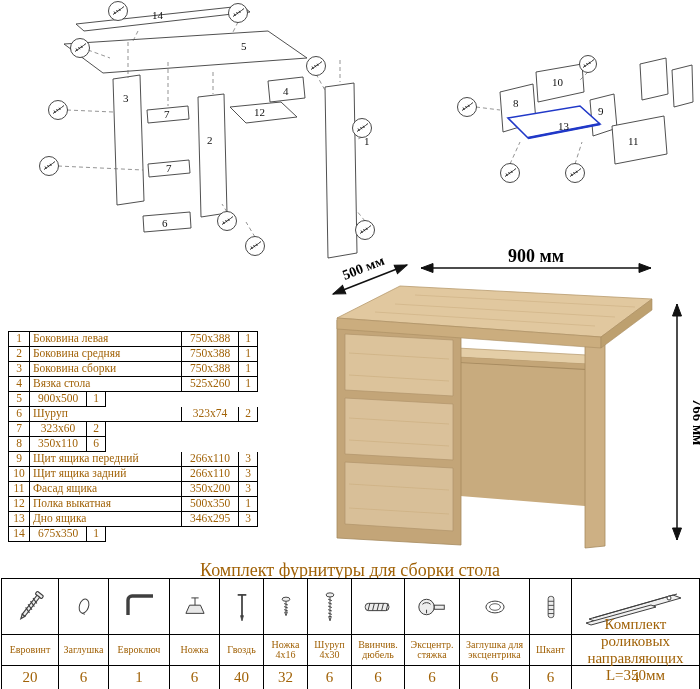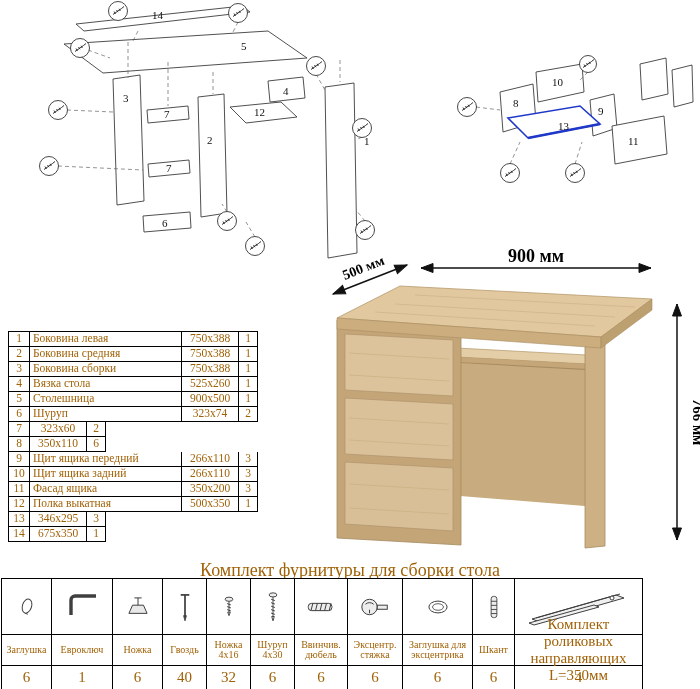--- a/index.html
+++ b/index.html
@@ -173,21 +173,20 @@
         <div class="pt-qty">1</div>
       </div>
     <div class="pt-row">
         <div class="pt-num">4</div>
         <div class="pt-name">Вязка стола</div>
         <div class="pt-size">525x260</div>
         <div class="pt-qty">1</div>
       </div>
     <div class="pt-row">
         <div class="pt-num">5</div>
-        <div class="pt-name">Столешница</div>
         <div class="pt-size">900x500</div>
         <div class="pt-qty">1</div>
       </div>
     <div class="pt-row">
         <div class="pt-num">6</div>
         <div class="pt-name">Шуруп</div>
         <div class="pt-size">323x74</div>
         <div class="pt-qty">2</div>
       </div>
     <div class="pt-row">
@@ -219,20 +218,21 @@
         <div class="pt-qty">3</div>
       </div>
     <div class="pt-row">
         <div class="pt-num">12</div>
         <div class="pt-name">Полка выкатная</div>
         <div class="pt-size">500x350</div>
         <div class="pt-qty">1</div>
       </div>
     <div class="pt-row">
         <div class="pt-num">13</div>
+        <div class="pt-name">Дно ящика</div>
         <div class="pt-size">346x295</div>
         <div class="pt-qty">3</div>
       </div>
     <div class="pt-row">
         <div class="pt-num">14</div>
         <div class="pt-size">675x350</div>
         <div class="pt-qty">1</div>
       </div>
   </div>
 
@@ -281,20 +281,37 @@
     </g>
     <text x="221" y="14" text-anchor="middle" font-size="18" font-weight="bold">900 мм</text>
     <text transform="translate(50,24) rotate(-21.4)" text-anchor="middle" font-size="14" font-weight="bold">500 мм</text>
     <text transform="translate(378,174) rotate(90)" text-anchor="middle" font-size="15" font-weight="bold">766 мм</text>
   </svg>
 
   <div class="hw-title">Комплект фурнитуры для сборки стола</div>
 
   <div class="hw">
 
+    <div class="hw-col" style="width:57px">
+      <div class="hw-cell hw-icon">
+          <svg width="44" height="44" viewBox="0 0 44 44">
+        <g transform="rotate(38 22 22)" stroke="#3f3f3f" fill="#ededed" stroke-width="1.1">
+          <rect x="18" y="5" width="8" height="3.5" rx="1"></rect>
+              <rect x="20.3" y="8.5" width="3.4" height="24"></rect>
+          <line x1="18.8" y1="13" x2="25.2" y2="15"></line>
+              <line x1="18.8" y1="17" x2="25.2" y2="19"></line>
+          <line x1="18.8" y1="21" x2="25.2" y2="23"></line>
+              <line x1="18.8" y1="25" x2="25.2" y2="27"></line>
+          <polygon points="20.3,32.5 23.7,32.5 22,37"></polygon>
+        </g>
+          </svg>
+        </div>
+      <div class="hw-cell hw-name">Евровинт</div>
+      <div class="hw-cell hw-qty">20</div>
+    </div>
 
     <div class="hw-col" style="width:50px">
       <div class="hw-cell hw-icon">
           <svg width="40" height="40" viewBox="0 0 44 44">
         <ellipse cx="22" cy="21" rx="5" ry="8" transform="rotate(18 22 21)" fill="#fff" stroke="#3f3f3f" stroke-width="1.1"></ellipse>
         <line x1="20" y1="29" x2="23" y2="30" stroke="#3f3f3f" stroke-width="1"></line>
           </svg>
         </div>
       <div class="hw-cell hw-name">Заглушка</div>
       <div class="hw-cell hw-qty">6</div>

